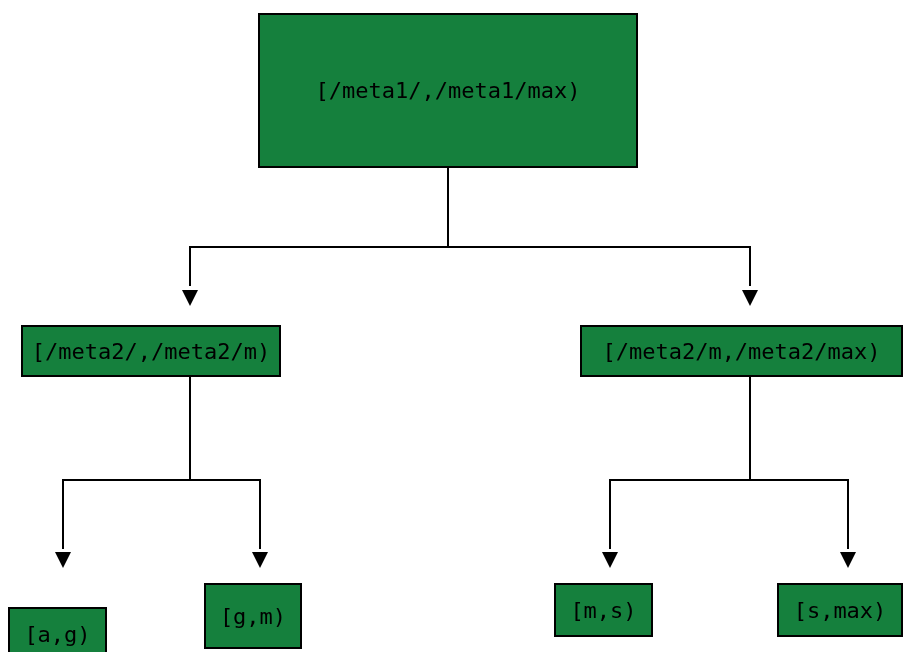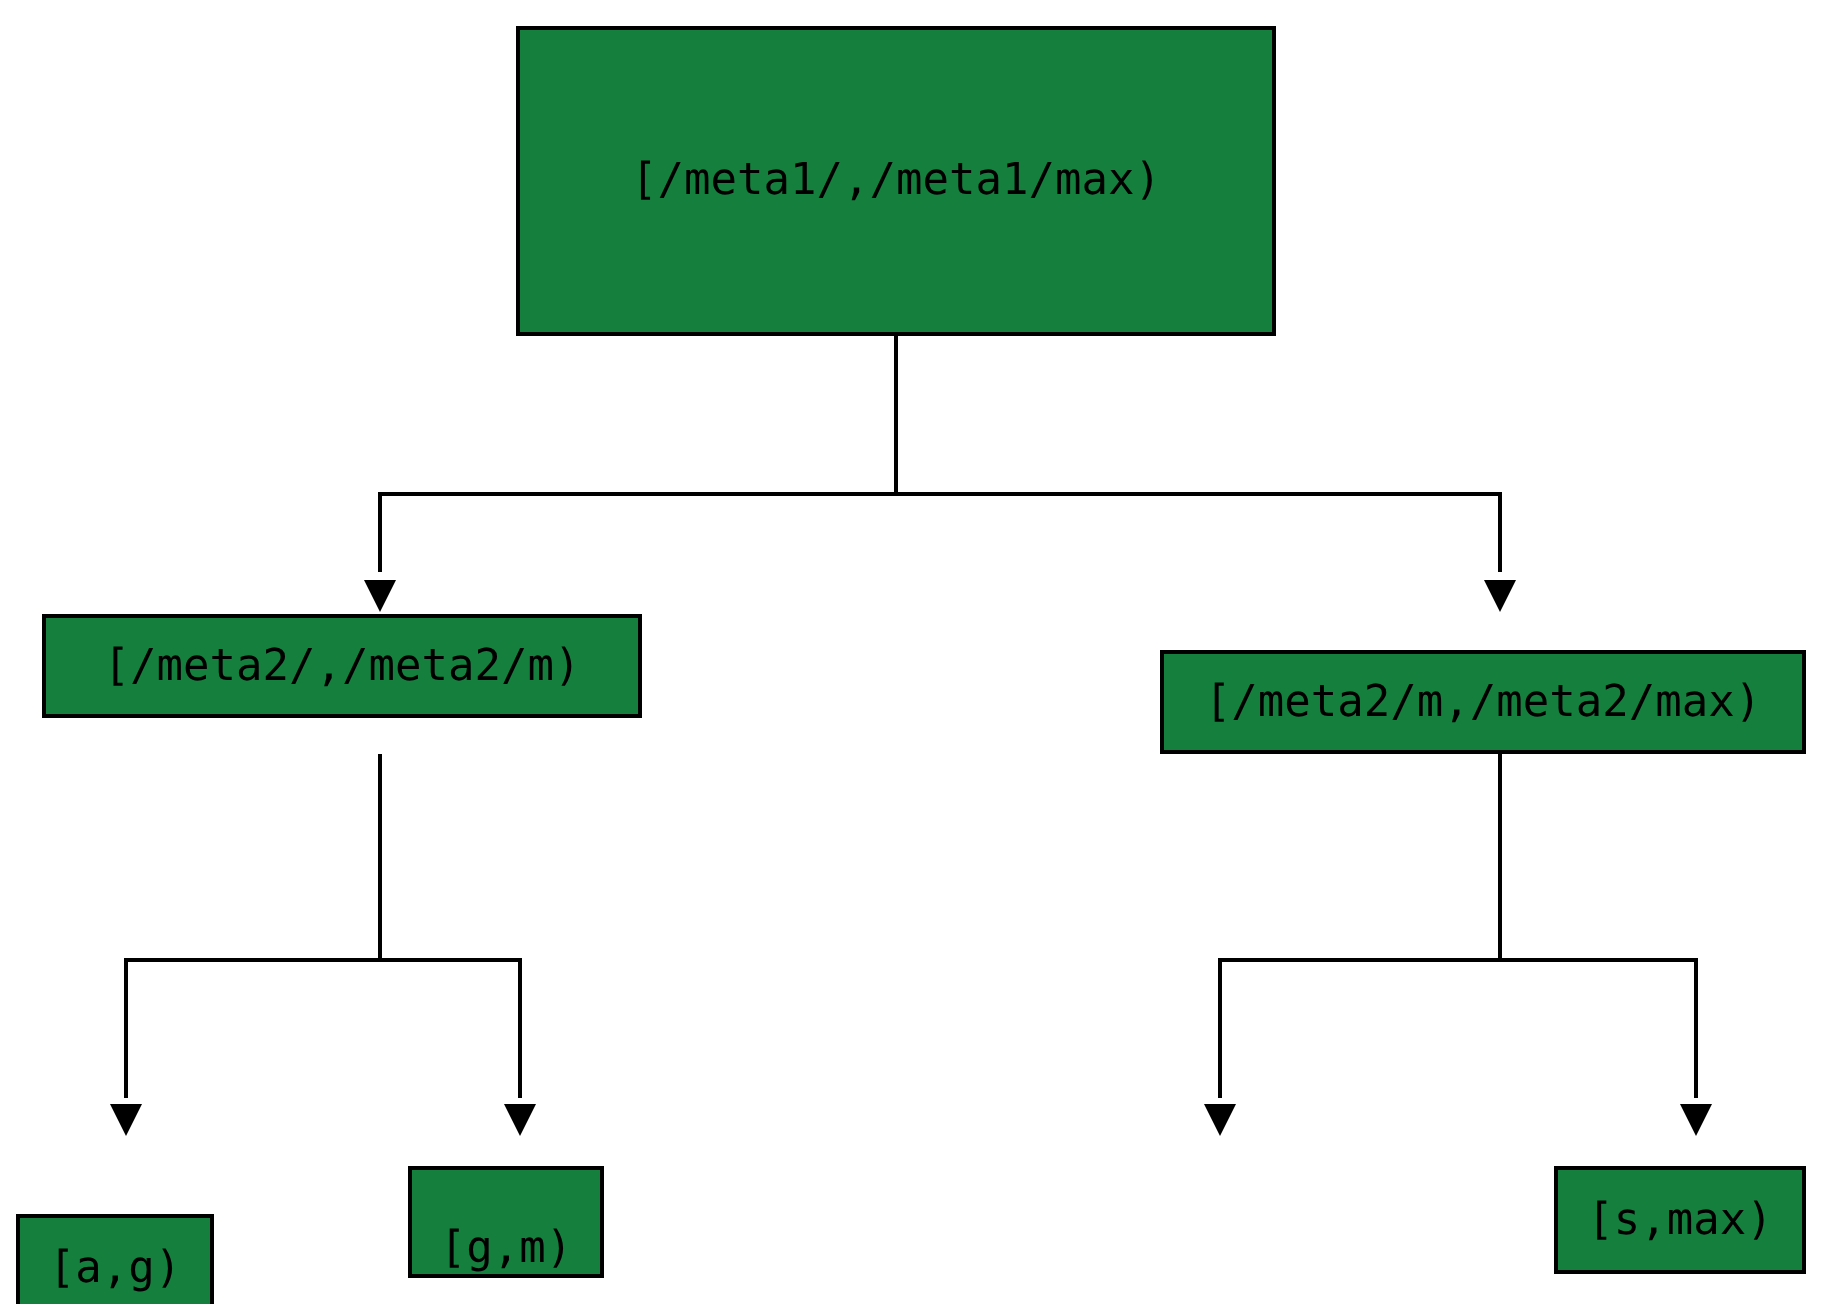--- a/index.html
+++ b/index.html
@@ -37,24 +37,24 @@
   .arrowhead {
     position: absolute;
     width: 0;
     height: 0;
     border-left: 8px solid transparent;
     border-right: 8px solid transparent;
     border-top: 16px solid var(--line, #000000);
   }
   
   .n-root  { left: 258px; top: 13px;  width: 380px; height: 155px; }
-  .n-left  { left: 21px;  top: 307px; width: 300px; height: 52px; justify-content: center; }
+  .n-left  { left: 21px;  top: 325px; width: 260px; height: 52px; justify-content: center; }
   .n-right { left: 580px; top: 325px; width: 323px; height: 52px; }
   .n-ag    { left: 8px;   top: 607px; width: 99px;  height: 54px; }
-  .n-gm    { left: 204px; top: 583px; width: 98px;  height: 56px; align-items: flex-end; }
+  .n-gm    { left: 204px; top: 583px; width: 98px;  height: 66px; }
   .n-ms    { left: 554px; top: 583px; width: 99px;  height: 54px; }
   .n-smax  { left: 777px; top: 583px; width: 126px; height: 54px; text-align: right; }
 </style>
 </head>
 <body>
 
 <div class="canvas">
 
   <div class="node n-root">
     <span class="node-label">[/meta1/,/meta1/max)</span>
@@ -69,20 +69,23 @@
   </div>
 
   <div class="node n-ag">
     <span class="node-label">[a,g)</span>
   </div>
 
   <div class="node n-gm">
     <span class="node-label">[g,m)</span>
   </div>
 
+  <div class="node n-ms">
+    <span class="node-label">[m,s)</span>
+  </div>
 
   <div class="node n-smax">
     <span class="node-label">[s,max)</span>
   </div>
 
   <div class="edge" style="left:447px; top:168px; width:2px; height:80px;"></div>
   <div class="edge" style="left:189px; top:246px; width:562px; height:2px;"></div>
   <div class="edge" style="left:189px; top:246px; width:2px; height:40px;"></div>
   <div class="edge" style="left:749px; top:246px; width:2px; height:40px;"></div>
   <div class="arrowhead" style="left:182px; top:290px;"></div>

